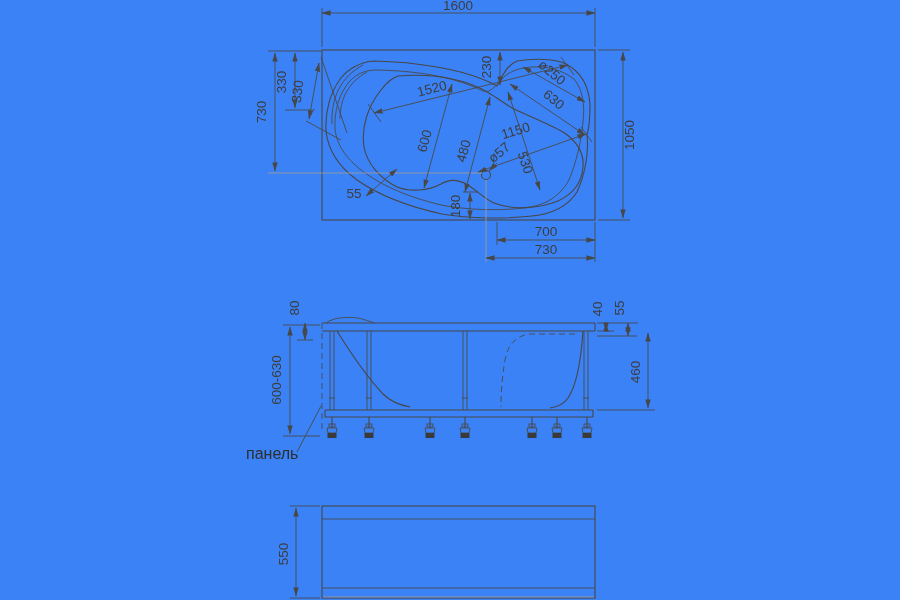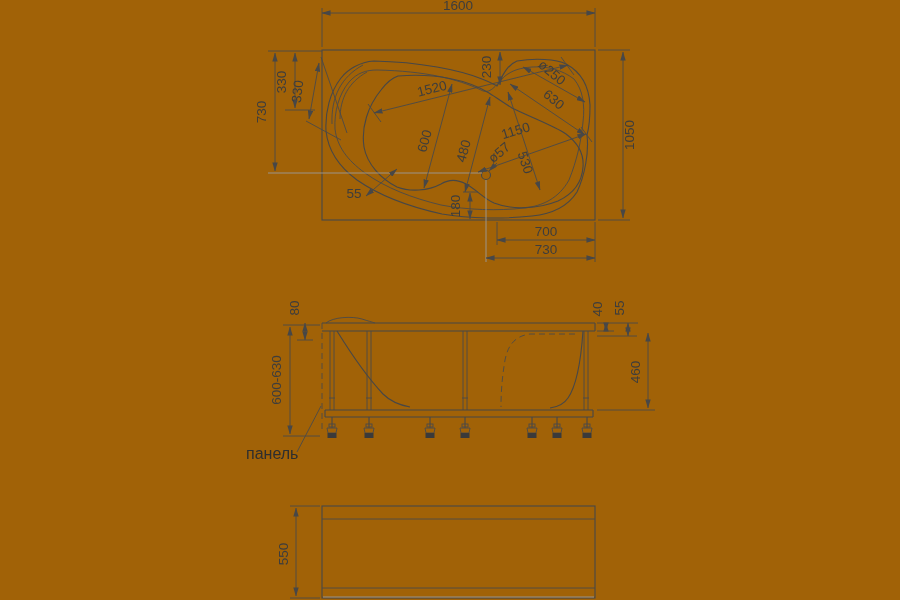--- a/index.html
+++ b/index.html
@@ -1,16 +1,16 @@
 <!DOCTYPE html>
 <html><head>
 <meta charset="utf-8">
 <style>
   html,body{margin:0;padding:0;background:#ffffff;}
-  .sheet{position:relative;width:900px;height:600px;background:#a16207;overflow:hidden;
+  .sheet{position:relative;width:900px;height:600px;background:#3b82f6;overflow:hidden;
          font-family:"Liberation Sans", sans-serif;}
   svg text{fill:#3d3d3d;font-family:"Liberation Sans", sans-serif;font-size:13.5px;}
   svg text.big{font-size:16px;fill:#2e2e2e;}
   .ln{stroke:#474747;stroke-width:1.1;fill:none;}
   .thin{stroke:#4a4a4a;stroke-width:0.9;fill:none;}
   .aux{stroke:#9b9b9b;stroke-width:0.9;fill:none;}
   .dash{stroke-dasharray:6 4;}
   .fill-dark{fill:#3a3a3a;stroke:none;}
 </style>
 </head>

